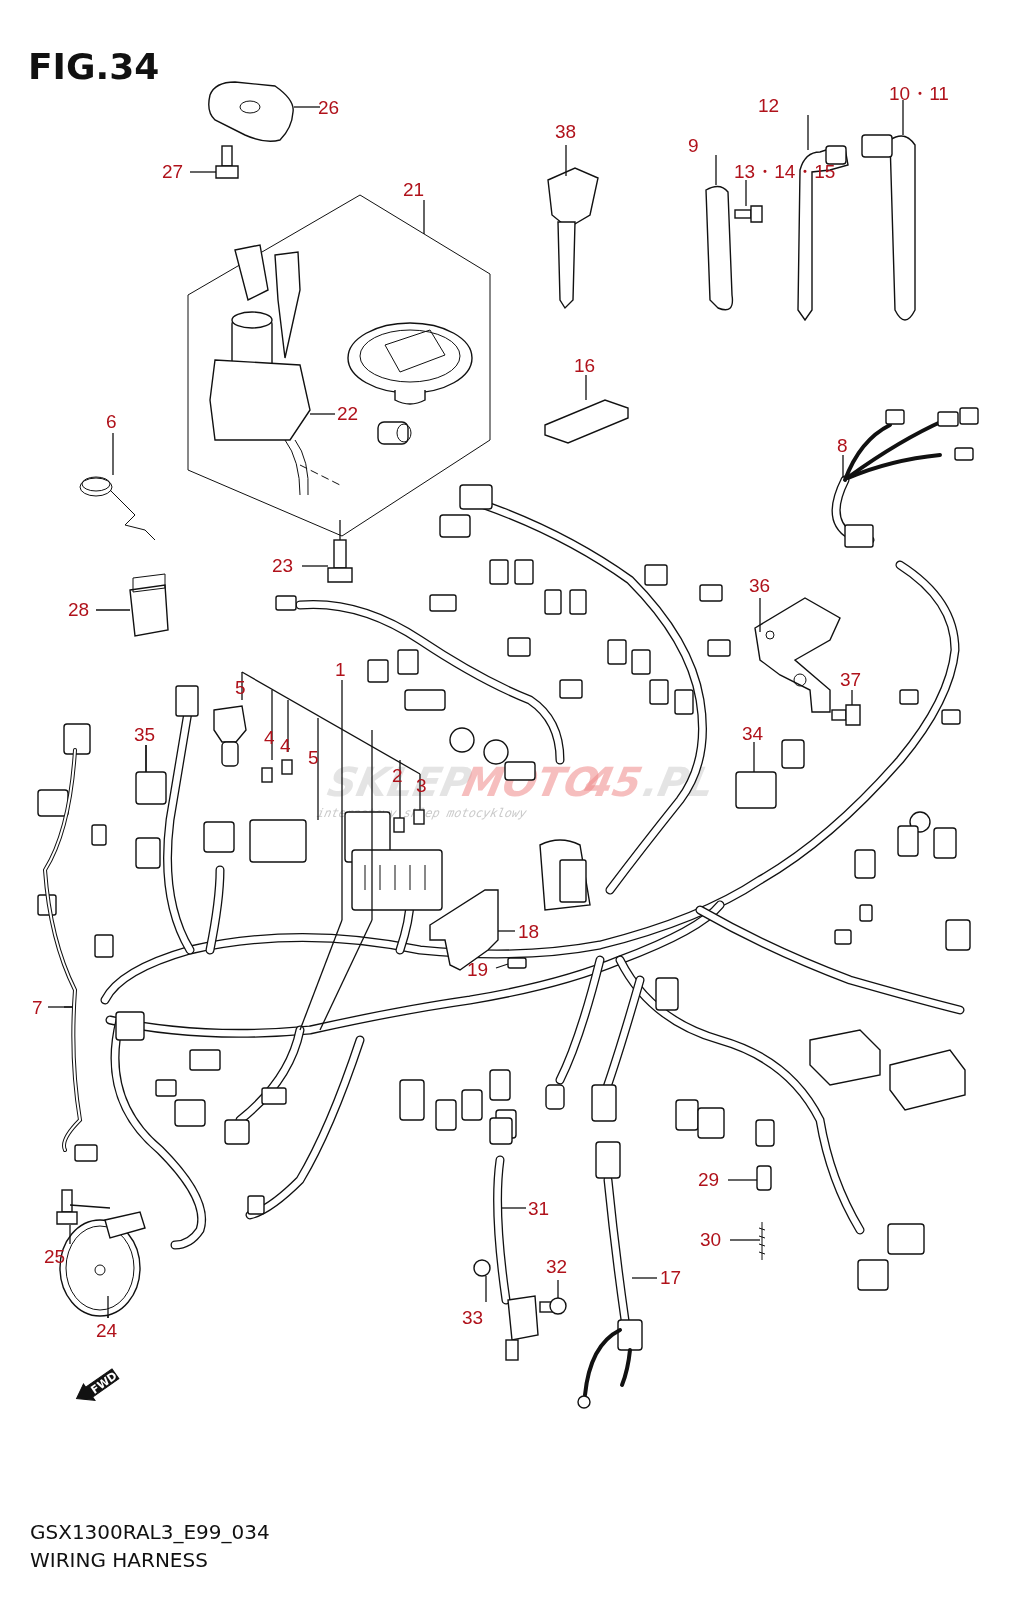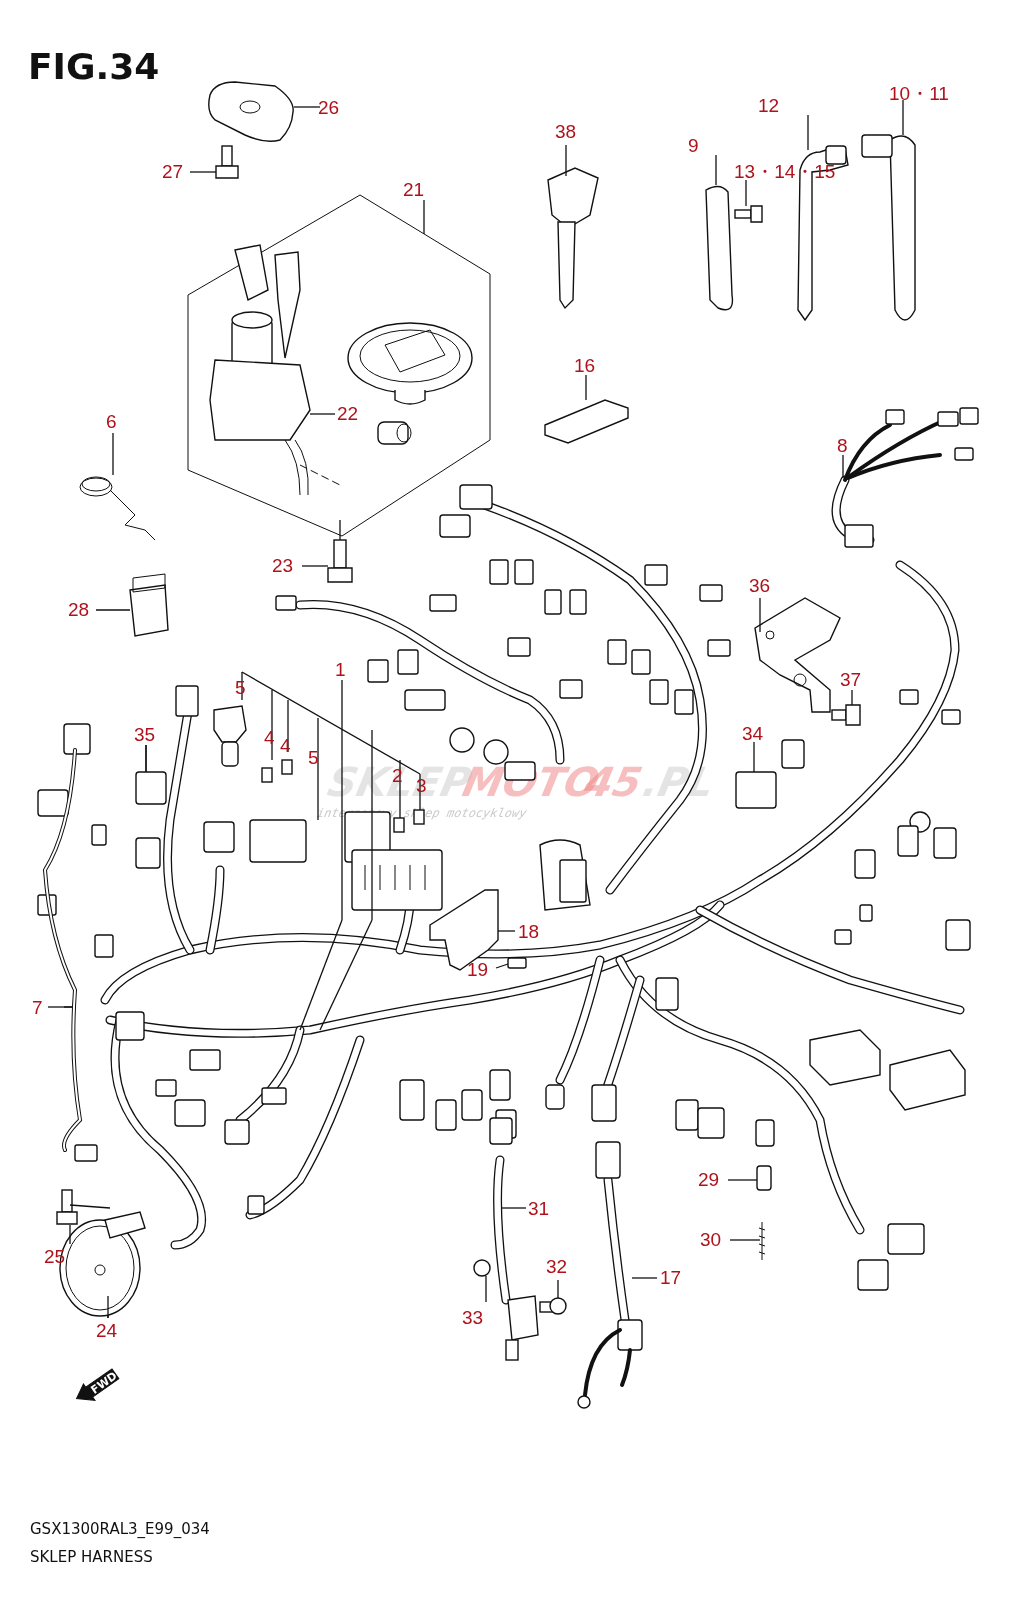--- a/index.html
+++ b/index.html
@@ -1,19 +1,19 @@
 <!DOCTYPE html>
 <html><head>
 <meta charset="utf-8">
 <style>
   html, body { margin: 0; padding: 0; background: #ffffff; }
   body { width: 1032px; height: 1600px; position: relative; overflow: hidden; font-family: "DejaVu Sans", sans-serif; }
   #diagram { position: absolute; left: 0; top: 0; width: 1032px; height: 1600px; }
   .fig-title { position: absolute; left: 28px; top: 22px; font-family: "DejaVu Sans", sans-serif; font-weight: bold; font-size: 36px; color: #111; letter-spacing: 0px; margin-top: 24px; }
-  .footer { position: absolute; left: 30px; font-family: "DejaVu Sans", sans-serif; font-size: 15px; color: #111; }
+  .footer { position: absolute; left: 30px; font-family: "DejaVu Sans", sans-serif; font-size: 20px; color: #111; }
   .footer.model { top: 1520px; }
   .footer.name { top: 1548px; }
   .lbl { font-family: "Liberation Sans", sans-serif; font-size: 19px; fill: #b0121b; }
   .ln { stroke: #111; stroke-width: 1.3; fill: none; }
   .part { stroke: #111; stroke-width: 1.4; fill: #fff; }
   .part-thin { stroke: #111; stroke-width: 1; fill: none; }
   .wire { stroke: #111; stroke-width: 9; fill: none; stroke-linecap: round; }
   .wire-in { stroke: #fff; stroke-width: 6.4; fill: none; stroke-linecap: round; }
   .thinwire { stroke: #111; stroke-width: 4; fill: none; stroke-linecap: round; }
   .thinwire-in { stroke: #fff; stroke-width: 2; fill: none; stroke-linecap: round; }
@@ -424,13 +424,13 @@
     <text class="lbl" x="528" y="1215">31</text>
     <text class="lbl" x="546" y="1273">32</text>
     <text class="lbl" x="462" y="1324">33</text>
     <text class="lbl" x="660" y="1284">17</text>
     <text class="lbl" x="44" y="1263">25</text>
     <text class="lbl" x="96" y="1337">24</text>
   </g>
 </svg>
 
 <div class="footer model">GSX1300RAL3_E99_034</div>
-<div class="footer name">SKLEP HARNESS</div>
+<div class="footer name">WIRING HARNESS</div>
 
 </body></html>

